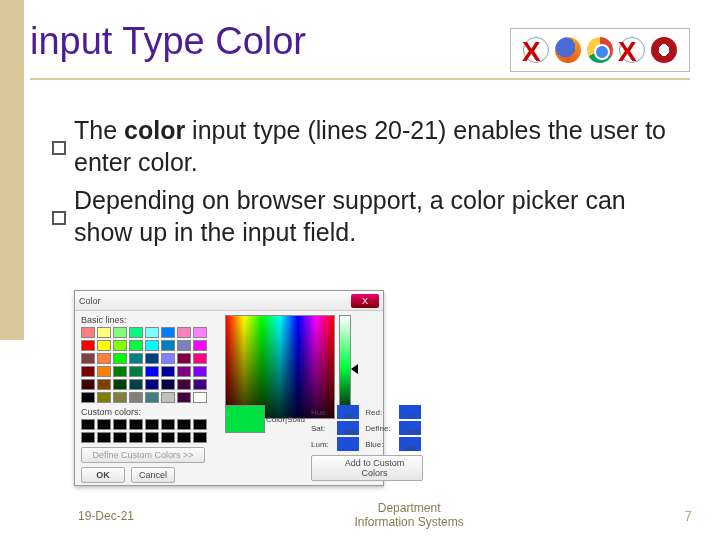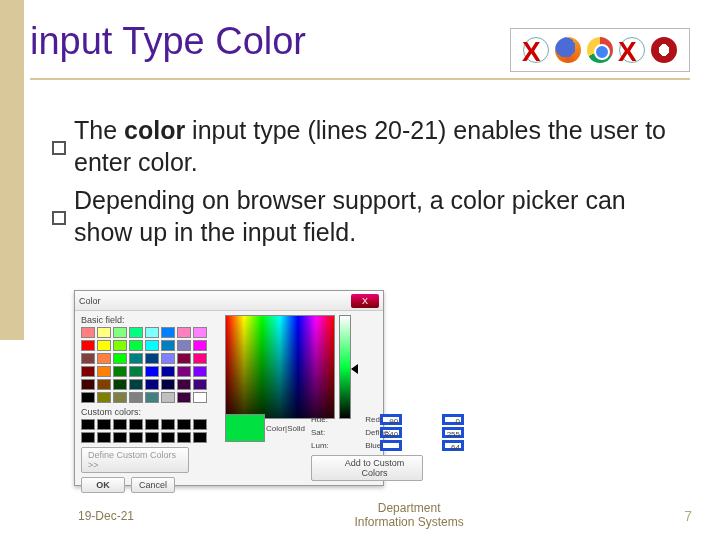--- a/index.html
+++ b/index.html
@@ -41,35 +41,35 @@
   .cd-titlebar { height: 20px; background: linear-gradient(#fdfdfd,#e9e9e9); border-bottom:1px solid #ccc; display:flex; align-items:center; padding:0 4px; justify-content: space-between; }
   .cd-close { width: 28px; height: 14px; background: linear-gradient(#e07,#a02 60%,#701); border-radius: 2px; display:flex; align-items:center; justify-content:center; color:#fff; font-size:9px; }
   .cd-body { display: flex; padding: 4px 6px 2px 6px; gap: 8px; }
   .cd-left { width: 136px; }
   .cd-label { font-size: 9px; margin-bottom: 2px; }
   .swatch-grid { display: grid; grid-template-columns: repeat(8, 14px); grid-auto-rows: 11px; gap: 2px; margin-bottom: 4px; }
   .sw { border: 1px solid #888; }
   .custom-grid { display: grid; grid-template-columns: repeat(8, 14px); grid-auto-rows: 11px; gap: 2px; margin-bottom: 4px; }
   .cc { background:#000; border:1px solid #888; }
   .btn { display:inline-block; background:linear-gradient(#fefefe,#e6e6e6); border:1px solid #aaa; border-radius:2px; padding:2px 6px; font-size:9px; color:#444; }
-  .btn-wide { width: 108px; color:#999; }
+  .btn-wide { width: 124px; text-align:center; color:#999; }
   .cd-actions { display:flex; gap:6px; margin-top:4px; }
   .cd-right { flex:1; display:flex; gap:4px; }
   .gradient-box { width: 110px; height: 104px; border:1px solid #888;
     background:
       linear-gradient(to bottom, rgba(255,255,255,0) 0%, rgba(0,0,0,0.85) 100%),
       linear-gradient(to right, #ff0000, #ffff00, #00ff00, #00ffff, #0000ff, #ff00ff, #ff0000);
     position: relative;
   }
   .lum-bar { width: 12px; height: 104px; border:1px solid #888; background: linear-gradient(#fff 0%, #00ff40 50%, #000 100%); position:relative; }
   .lum-marker { position:absolute; right:-8px; top:48px; width:0; height:0; border-top:5px solid transparent; border-bottom:5px solid transparent; border-right:7px solid #000; }
   .cd-lower { position:absolute; left: 150px; bottom: 4px; right: 6px; display:flex; gap:6px; font-size:8px; align-items:flex-start; }
   .solid-preview { width: 40px; height: 28px; background:#00e040; border:1px solid #888; }
   .num-fields { display:grid; grid-template-columns: auto 24px auto 24px; gap:2px 4px; align-items:center; }
-  .nf { width:22px; height:11px; border:3px solid #1d4ed8; background:#fff; font-size:8px; text-align:right; padding-right:1px;margin-left:43px; }
+  .nf { width:22px; height:11px; border:7px solid #1d4ed8; background:#fff; font-size:8px; text-align:right; padding-right:1px; }
   .add-btn { margin-top:2px;padding-left:21px; }
 
   .footer { position: absolute; bottom: 10px; left: 0; width: 720px; display:flex; justify-content: space-between; align-items:center; padding: 0 28px 0 78px; font-size: 12px; color: #8a7a50; }
   .footer-center { text-align: center; line-height: 1.15; flex:1; }
   .footer-right { color: #b8a878; font-size: 14px; }
 </style>
 </head>
 <body>
 
 <div class="left-band"></div>
@@ -102,21 +102,21 @@
 
 <div class="color-dialog">
   <div class="cd-titlebar">
     <span>Color</span>
     <div class="cd-close">
         <span>X</span>
       </div>
   </div>
   <div class="cd-body">
     <div class="cd-left">
-      <div class="cd-label">Basic field:</div>
+      <div class="cd-label">Basic lines:</div>
       <div class="swatch-grid" id="basic-grid">
           <div class="sw" style="background: rgb(255, 128, 128);"></div>
           <div class="sw" style="background: rgb(255, 255, 128);"></div>
           <div class="sw" style="background: rgb(128, 255, 128);"></div>
           <div class="sw" style="background: rgb(0, 255, 128);"></div>
           <div class="sw" style="background: rgb(128, 255, 255);"></div>
           <div class="sw" style="background: rgb(0, 128, 255);"></div>
           <div class="sw" style="background: rgb(255, 128, 192);"></div>
           <div class="sw" style="background: rgb(255, 128, 255);"></div>
           <div class="sw" style="background: rgb(255, 0, 0);"></div>

